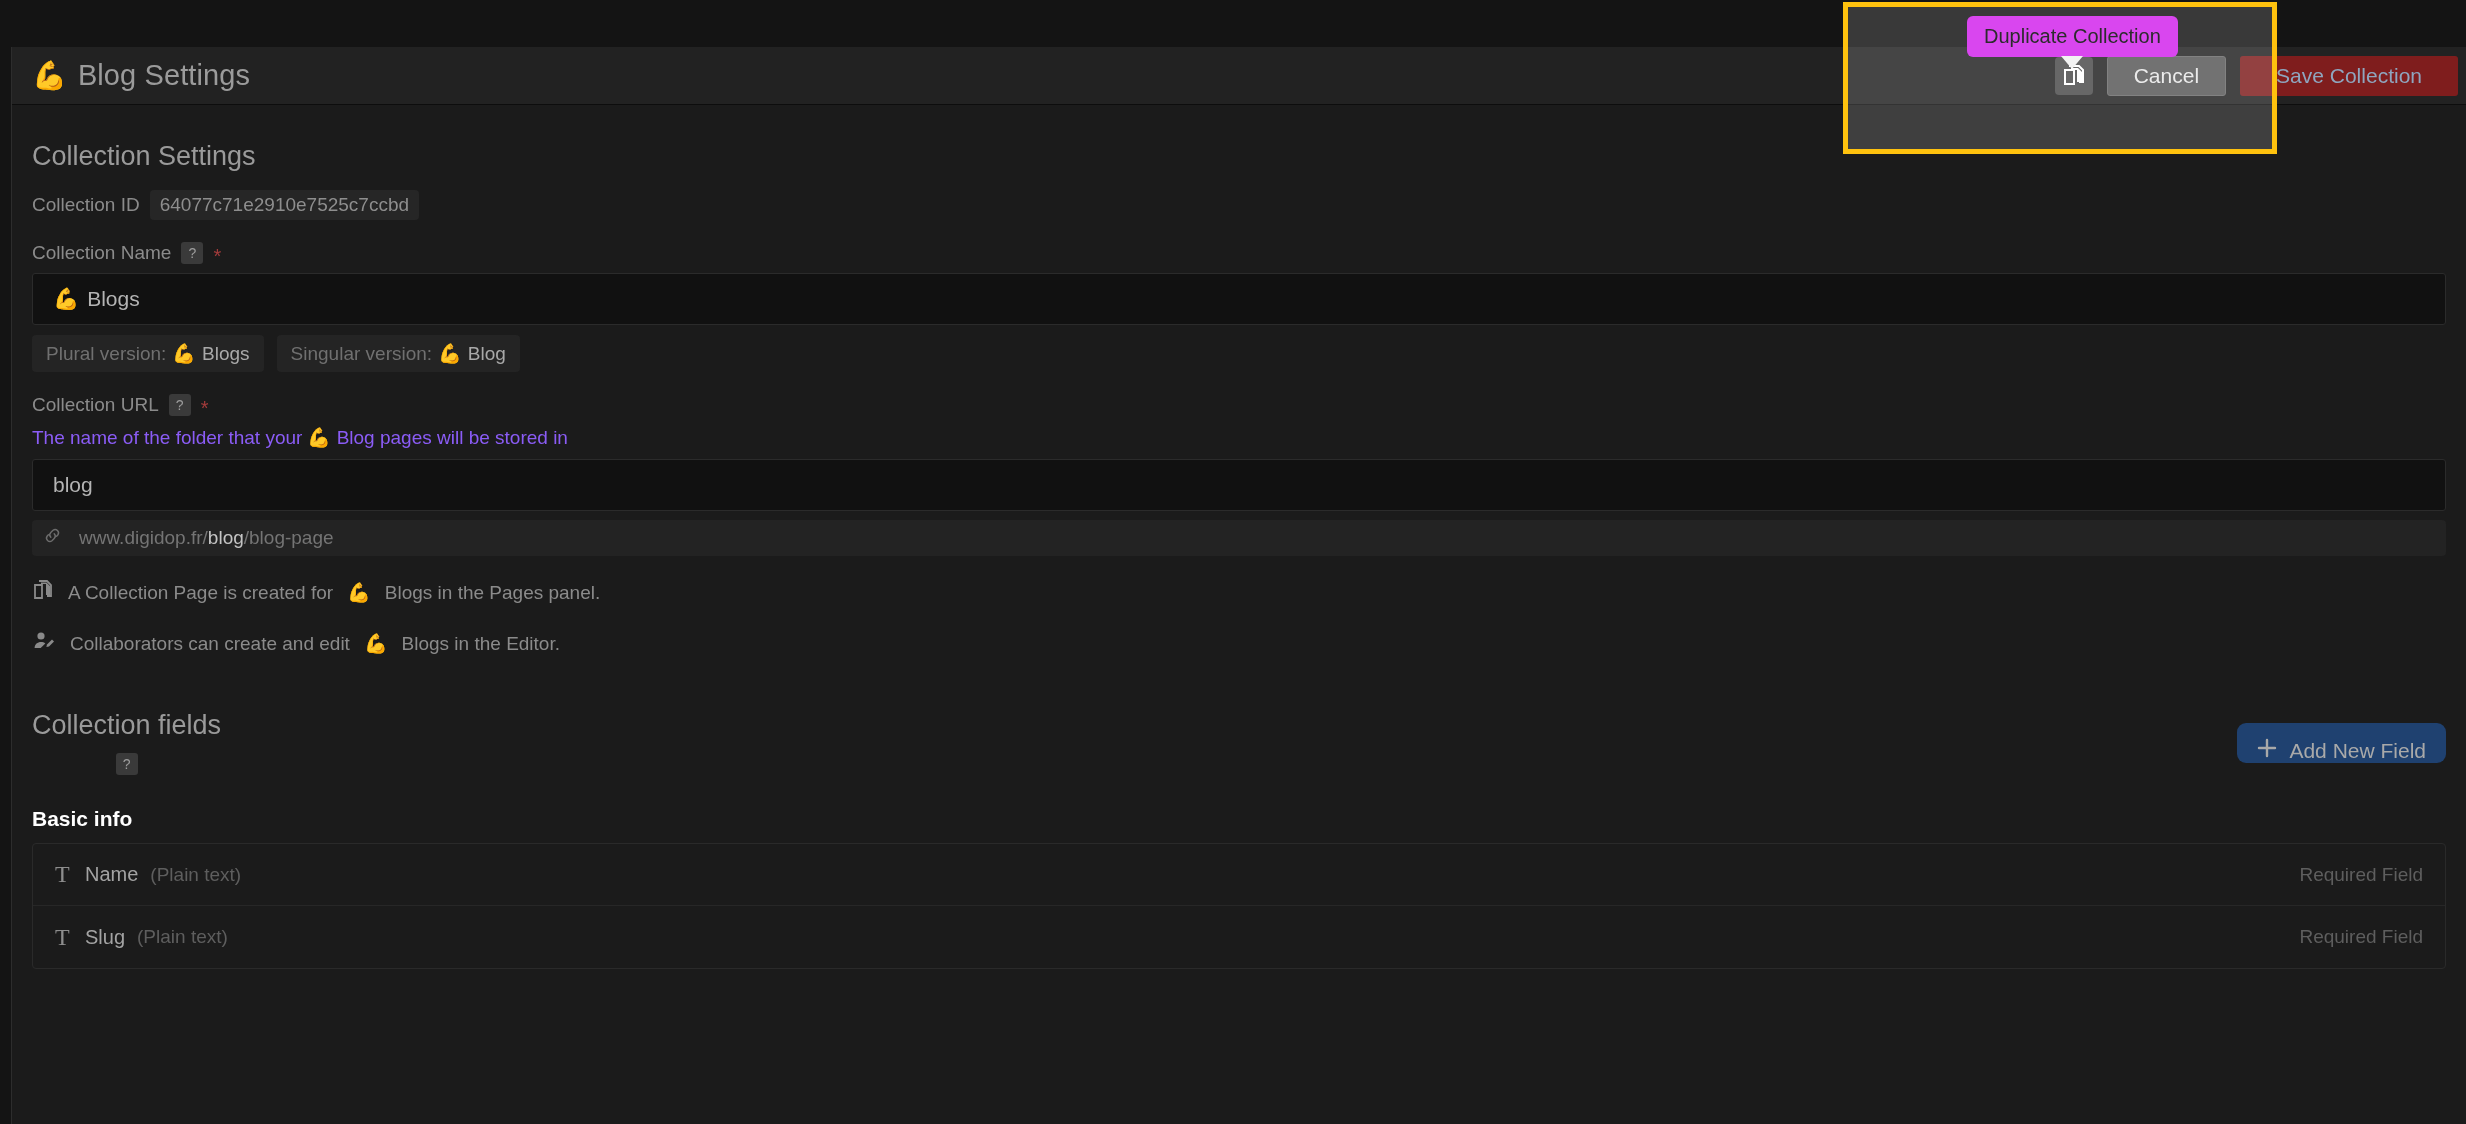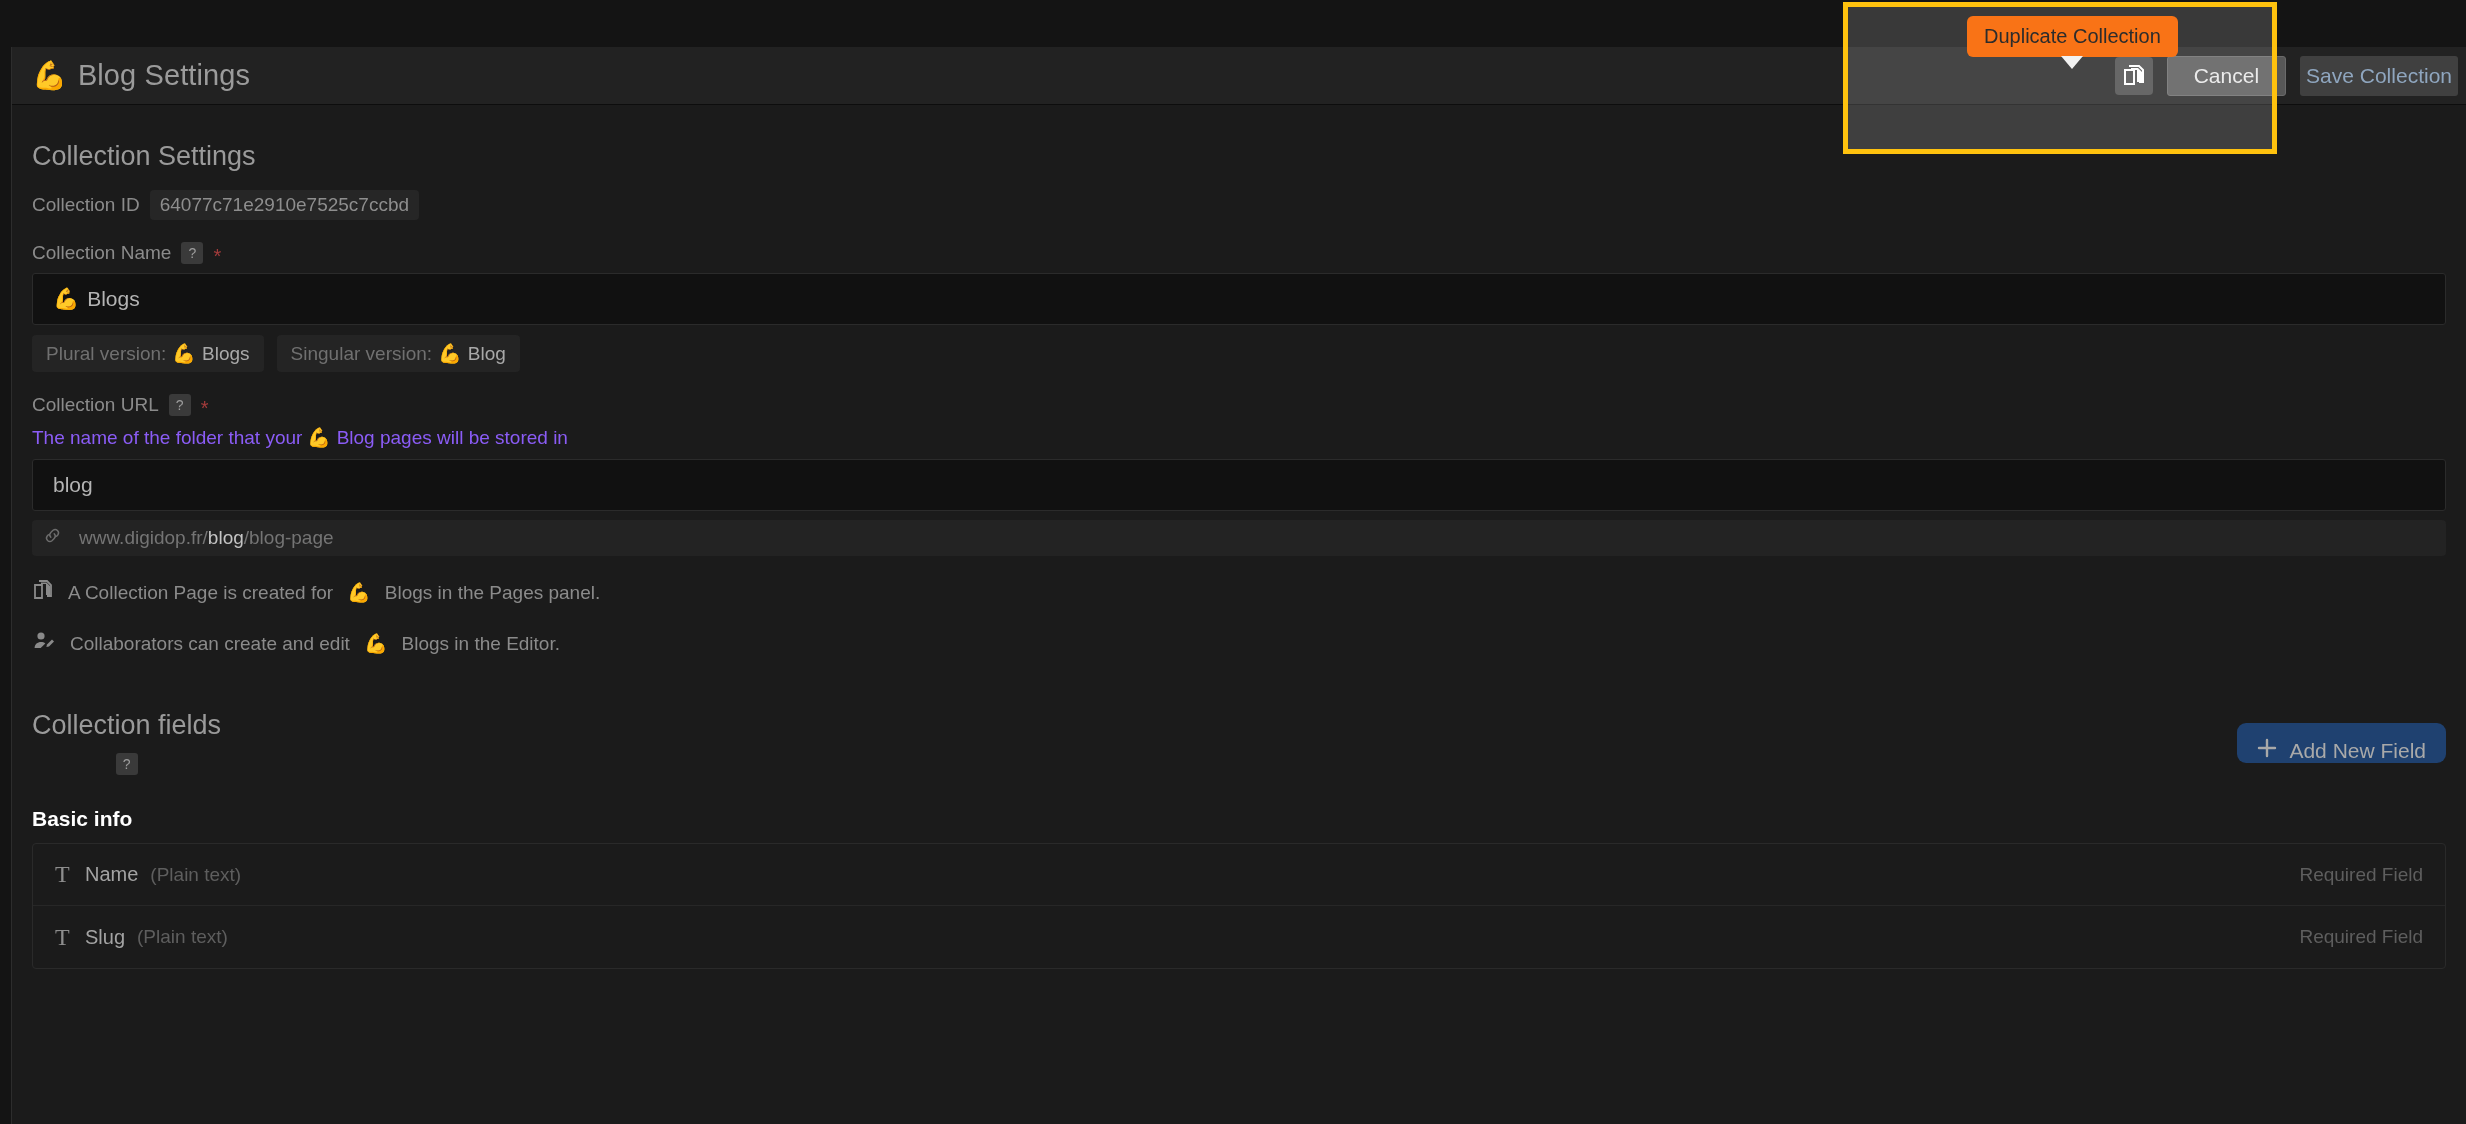--- a/index.html
+++ b/index.html
@@ -82,22 +82,22 @@
     border-radius: 3px;
     color: #e8e8e8;
     font-size: 21px;
     display: flex;
     align-items: center;
     cursor: pointer;
   }
 
   .btn-save {
     height: 40px;
-    padding: 0 6px;
-    background: #404040;
+    padding: 0 36px;
+    background: #7f1d1d;
     border: none;
     border-radius: 3px;
     color: #8fa6bf;
     font-size: 21px;
     display: flex;
     align-items: center;
     cursor: pointer;
     position: relative;
   }
 
@@ -294,21 +294,21 @@
     background: rgba(255,255,255,0.16);
     z-index: 40;
     pointer-events: none;
   }
 
   
   .tooltip {
     position: absolute;
     left: 1967px;
     top: 16px;
-    background: #f97316;
+    background: #d946ef;
     border-radius: 6px;
     padding: 9px 17px;
     font-size: 20px;
     color: #2c2c2c;
     white-space: nowrap;
     z-index: 60;
   }
   .tooltip::after {
     content: "";
     position: absolute;

